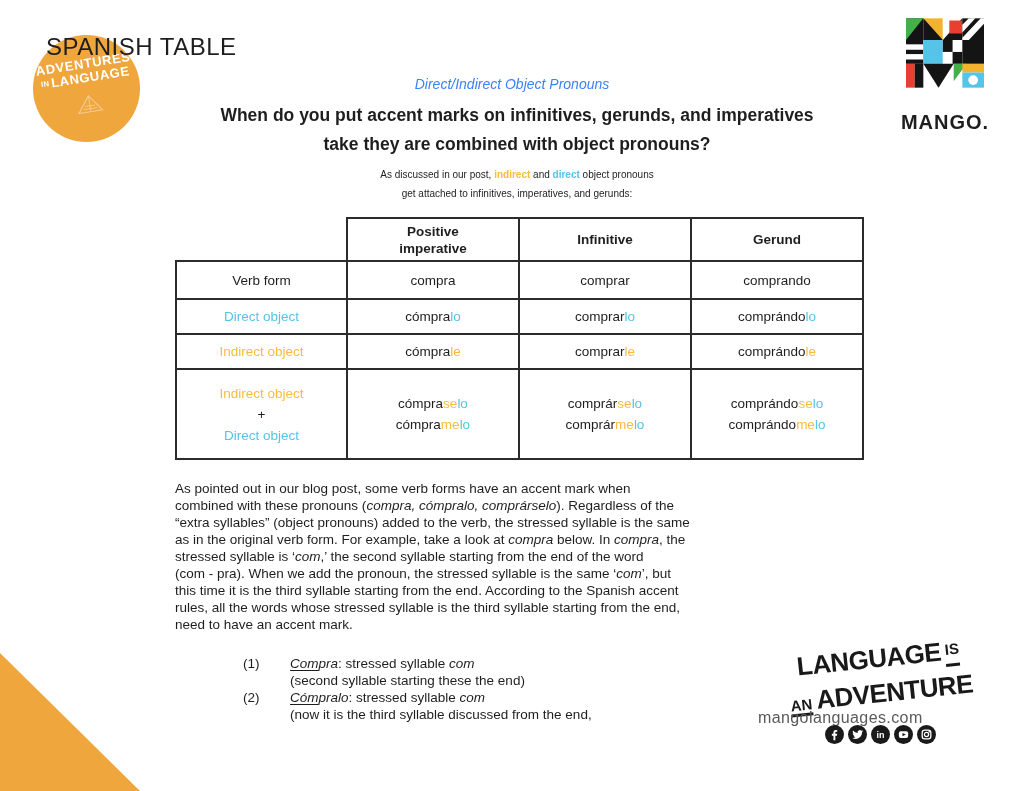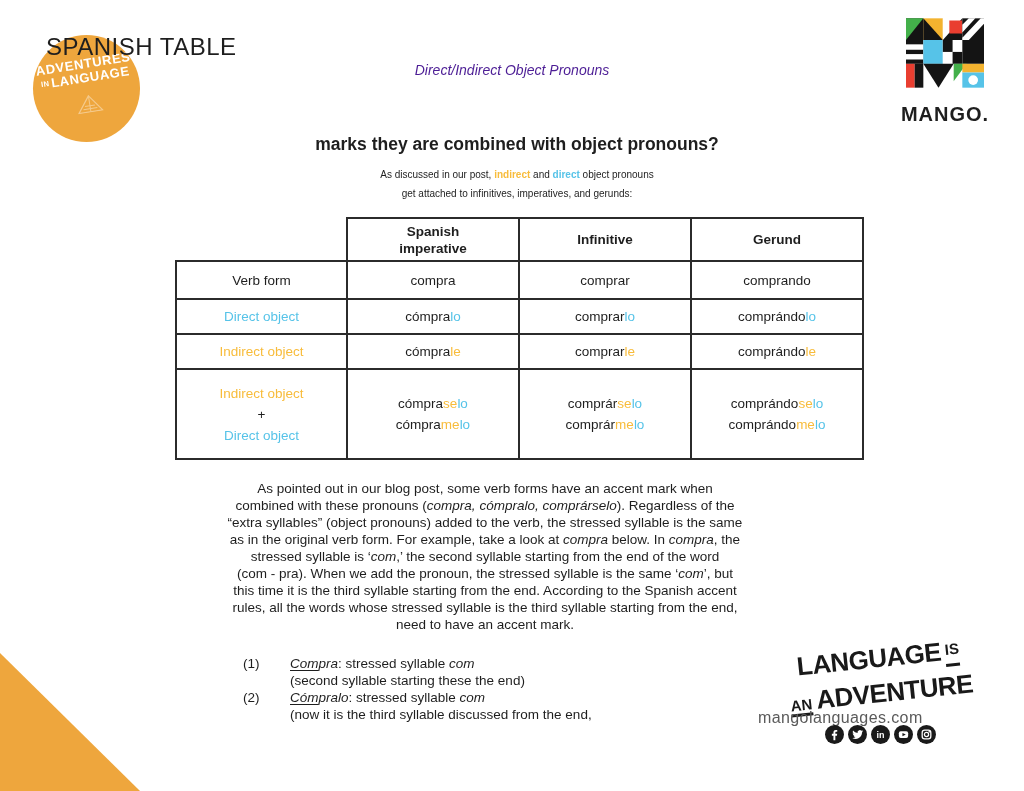--- a/index.html
+++ b/index.html
@@ -18,50 +18,50 @@
     background:var(--orange);display:flex;align-items:center;justify-content:center;}
   .badge-inner{transform:rotate(-9deg);text-align:center;color:#fff;margin-top:-4px;}
   .badge-l1{font-size:13px;font-weight:800;letter-spacing:.6px;line-height:14px;}
   .badge-l2{font-size:13px;font-weight:800;letter-spacing:.6px;line-height:14px;}
   .badge-l2 .tiny{font-size:7.5px;letter-spacing:.3px;vertical-align:2px;margin-right:2px;}
   .badge-pyramid{margin-top:10px;opacity:.4;}
 
   
   .doc-title{position:absolute;left:0;top:33px;width:100%;text-align:left;
     font-size:24px;font-weight:400;letter-spacing:.5px;padding-left:46px;}
-  .doc-subtitle{position:absolute;left:0;top:62px;width:100%;text-align:center;
-    font-size:14px;font-style:italic;color:#4c1d95;}
+  .doc-subtitle{position:absolute;left:0;top:76px;width:100%;text-align:center;
+    font-size:14px;font-style:italic;color:#3b82f6;}
   .question{position:absolute;left:112px;top:101px;width:810px;text-align:center;
     font-size:17.5px;font-weight:800;line-height:29px;}
 
   .intro{position:absolute;left:112px;top:165px;width:810px;text-align:center;
     font-size:10px;line-height:19px;}
 
   
   .mango{position:absolute;left:900px;top:18px;width:90px;text-align:center;}
-  .mango-word{font-size:20px;font-weight:800;letter-spacing:1px;margin-top:11px;}
+  .mango-word{font-size:20px;font-weight:800;letter-spacing:1px;margin-top:19px;}
 
   
   .ptable{position:absolute;left:175px;top:217px;border-collapse:collapse;table-layout:fixed;}
   .ptable td,.ptable th{border:2px solid var(--border);text-align:center;vertical-align:middle;
     font-size:13.5px;font-weight:400;padding:2px 4px;background:#fff;}
   .ptable .corner{border:none;background:transparent;}
   .ptable th{font-weight:700;line-height:17px;}
   .col-label{width:171px;} .col-data{width:172px;}
   .row-head{height:43px;} .row-verb{height:38px;margin-top:25px;} .row-obj{height:35px;} .row-combo{height:90px;}
   .row-combo td{line-height:21px;}
 
   .c-cyan{color:var(--cyan);}
   .c-orange{color:var(--golden);}
   .seg-b{font-weight:700;}
   .seg-i{font-style:italic;}
   .seg-u{text-decoration:underline;text-underline-offset:2px;}
 
   
-  .explain{position:absolute;left:175px;top:480px;width:620px;font-size:13.5px;line-height:17px;text-align:center;}
+  .explain{position:absolute;left:175px;top:480px;width:620px;font-size:13.5px;line-height:17px;}
   .numlist{position:absolute;left:243px;top:655px;font-size:13.5px;line-height:17px;}
   .numlist .item{display:flex;}
   .numlist .num{width:47px;flex:0 0 47px;}
 
   
   .tagline{position:absolute;left:758px;top:644px;width:244px;text-align:center;
     transform:rotate(-6deg);font-weight:800;color:#191919;line-height:28px;}
   .tagline .big{font-size:26px;letter-spacing:-.5px;}
   .tagline .small{font-size:15px;border-bottom:3px solid #191919;padding-bottom:0px;}
   .tagline .up{display:inline-block;transform:translateY(-5px);margin-left:4px;}
@@ -90,22 +90,22 @@
         <line x1="8" y1="11" x2="18" y2="11" stroke="#fff" stroke-width="1"></line>
         <line x1="6" y1="14" x2="20" y2="14" stroke="#fff" stroke-width="1"></line>
         <line x1="13" y1="1" x2="13" y2="17" stroke="#fff" stroke-width="1"></line>
       </svg>
     </div>
   </div>
 
   <div class="doc-title">SPANISH TABLE</div>
   <div class="doc-subtitle">Direct/Indirect Object Pronouns</div>
   <div class="question">
-    <br>
-    <span>marks they are combined with object pronouns?</span>
+    <span>When do you put accent marks on infinitives, gerunds, and imperatives</span><br>
+    <span>take they are combined with object pronouns?</span>
   </div>
 
   <div class="mango">
     <svg width="78" height="70" viewBox="0 0 72 64">
       <rect x="0" y="0" width="16" height="20" fill="#141414"></rect>
       <polygon points="0,0 16,0 0,20" fill="#43B04A"></polygon>
       <rect x="16" y="0" width="18" height="20" fill="#F3B32F"></rect>
       <polygon points="16,0 34,20 16,20" fill="#141414"></polygon>
       <rect x="34" y="0" width="18" height="20" fill="#fff"></rect>
       <polygon points="52,0 52,20 34,20" fill="#141414"></polygon>
@@ -131,21 +131,21 @@
     </svg>
     <div class="mango-word">MANGO.</div>
   </div>
 
   <div class="intro"><span>As discussed in our post, </span><span class="c-orange seg-b">indirect</span><span> and </span><span class="c-cyan seg-b">direct</span><span> object pronouns</span><br><span>get attached to infinitives, imperatives, and gerunds:</span></div>
 
   <table class="ptable">
     <tbody>
         <tr class="row-head">
       <td class="corner col-label"></td>
-      <th class="col-data"><span>Spanish</span><br><span>imperative</span></th>
+      <th class="col-data"><span>Positive</span><br><span>imperative</span></th>
       <th class="col-data"><span>Infinitive</span></th>
       <th class="col-data"><span>Gerund</span></th>
     </tr>
     <tr class="row-verb">
       <td><span>Verb form</span></td>
       <td><span>compra</span></td>
       <td><span>comprar</span></td>
       <td><span>comprando</span></td>
     </tr>
     <tr class="row-obj">

